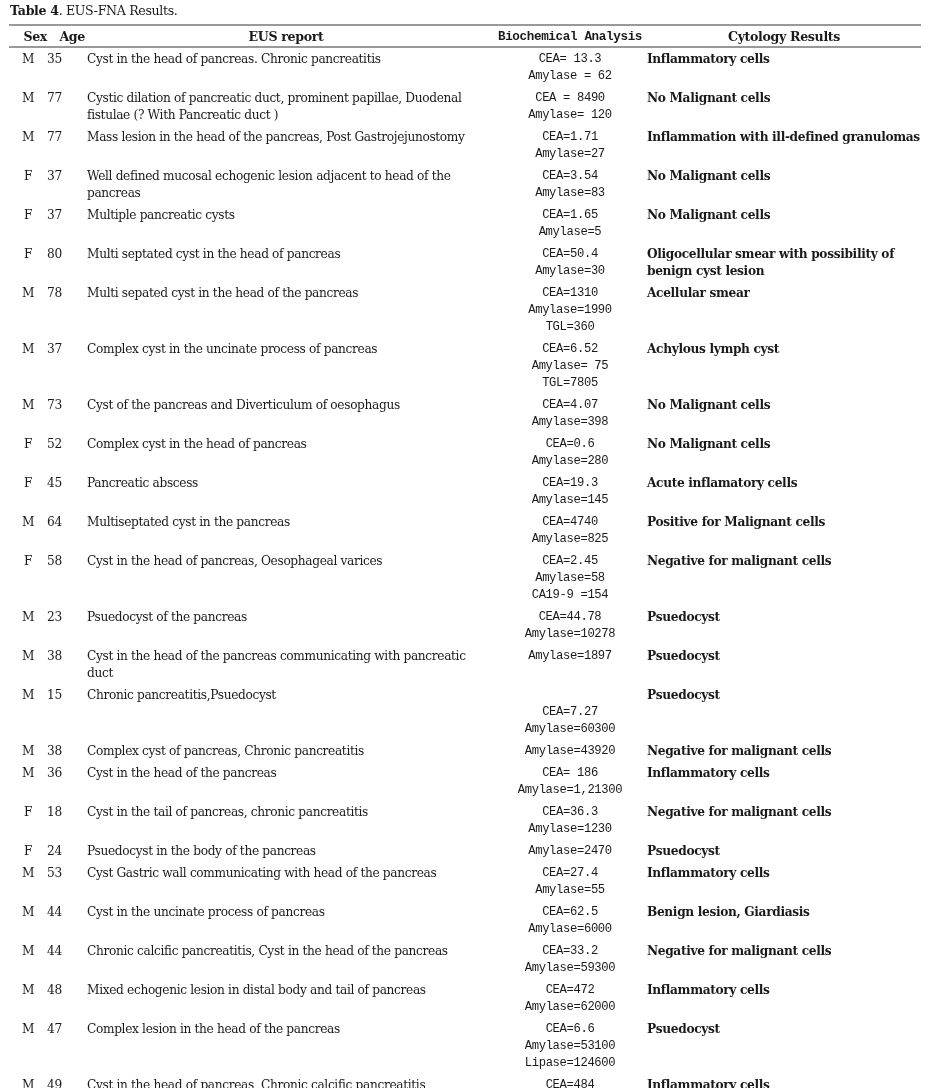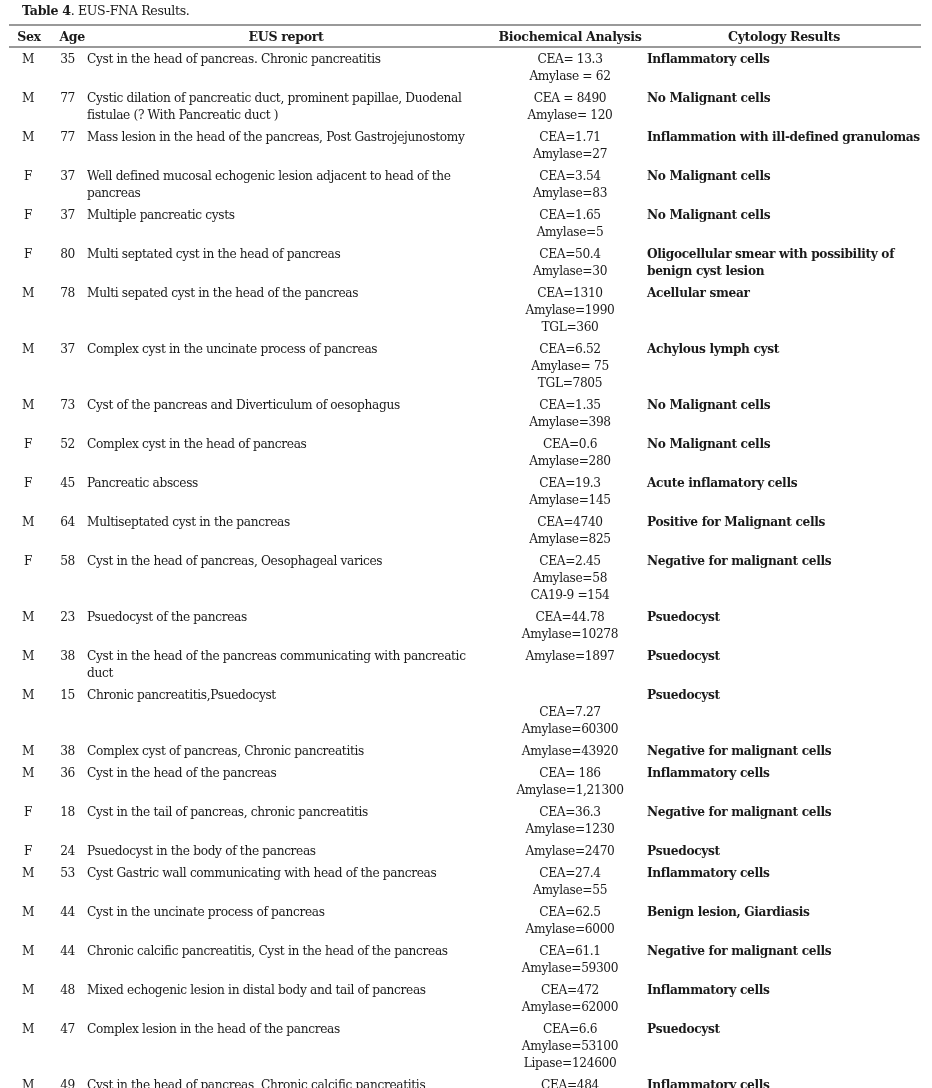--- a/index.html
+++ b/index.html
@@ -7,41 +7,41 @@
     width: 932px; height: 1088px; overflow: hidden;
     font-family: "DejaVu Serif", "Liberation Serif", serif;
     color: #1a1a1a;
     font-size: 12.2px;
     letter-spacing: -0.35px;
   }
   .caption {
     position: absolute; left: 10px; top: 3px;
     font-size: 12.6px; line-height: 16px;
   }
-  .caption b { font-weight: bold; margin-left: 12px; }
+  .caption b { font-weight: bold; }
   .tbl {
     position: absolute; left: 9px; top: 24px; width: 910px;
     border-collapse: collapse;
     table-layout: fixed;
   }
   .tbl thead tr { border-top: 2px solid #999999; border-bottom: 2px solid #999999; }
   .tbl tbody tr:last-child { border-bottom: 2px solid #999999; }
   .tbl th {
     font-weight: bold; text-align: center; padding: 3px 0 1px 0; line-height: 16px;
     font-size: 12.6px;
   }
   .tbl td {
     vertical-align: top; padding: 3px 0 2px 0; line-height: 17px;
   }
   .c-sex { width: 36px; text-align: center; }
-  .c-age { width: 36px; text-align: right; padding-right: 10px !important; }
+  .c-age { width: 36px; padding-right: 10px !important; }
   th.c-age { text-align: right; padding-right: 0 !important; padding-left: 2px !important; }
-  th.c-sex { text-align: center; padding-left: 2px !important; margin-top: 26px; }
+  th.c-sex { text-align: right; padding-left: 2px !important; margin-top: 26px; }
   .c-eus { width: 398px; padding-left: 2px !important; padding-right: 8px !important; }
-  .c-bio { width: 154px; }
+  .c-bio { width: 154px; font-family: Liberation Mono, monospace; }
   .c-cyt { width: 274px; font-weight: bold; }
   .line { display: block; white-space: nowrap; text-align: center; }
 </style>
 </head>
 <body>
 
 <div class="caption">
   <b>Table 4</b><span>. EUS-FNA Results.</span>
 </div>
 
@@ -136,21 +136,21 @@
           <span class="line">Amylase= 75</span>
           <span class="line">TGL=7805</span>
         </td>
         <td class="c-cyt">Achylous lymph cyst</td>
       </tr>
       <tr>
         <td class="c-sex">M</td>
         <td class="c-age">73</td>
         <td class="c-eus">Cyst of the pancreas and Diverticulum of oesophagus</td>
         <td class="c-bio">
-          <span class="line">CEA=1.35</span>
+          <span class="line">CEA=4.07</span>
           <span class="line">Amylase=398</span>
         </td>
         <td class="c-cyt">No Malignant cells</td>
       </tr>
       <tr>
         <td class="c-sex">F</td>
         <td class="c-age">52</td>
         <td class="c-eus">Complex cyst in the head of pancreas</td>
         <td class="c-bio">
           <span class="line">CEA=0.6</span>
@@ -275,21 +275,21 @@
           <span class="line">CEA=62.5</span>
           <span class="line">Amylase=6000</span>
         </td>
         <td class="c-cyt">Benign lesion, Giardiasis</td>
       </tr>
       <tr>
         <td class="c-sex">M</td>
         <td class="c-age">44</td>
         <td class="c-eus">Chronic calcific pancreatitis, Cyst in the  head of the pancreas</td>
         <td class="c-bio">
-          <span class="line">CEA=61.1</span>
+          <span class="line">CEA=33.2</span>
           <span class="line">Amylase=59300</span>
         </td>
         <td class="c-cyt">Negative for malignant cells</td>
       </tr>
       <tr>
         <td class="c-sex">M</td>
         <td class="c-age">48</td>
         <td class="c-eus">Mixed echogenic lesion in distal body and tail of pancreas</td>
         <td class="c-bio">
           <span class="line">CEA=472</span>

